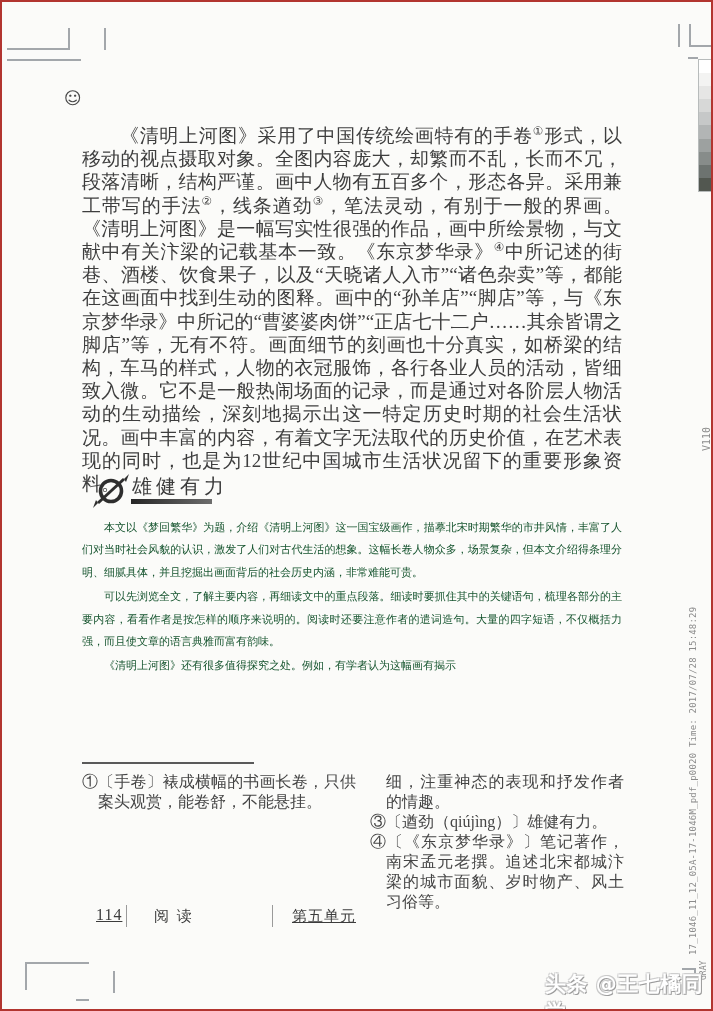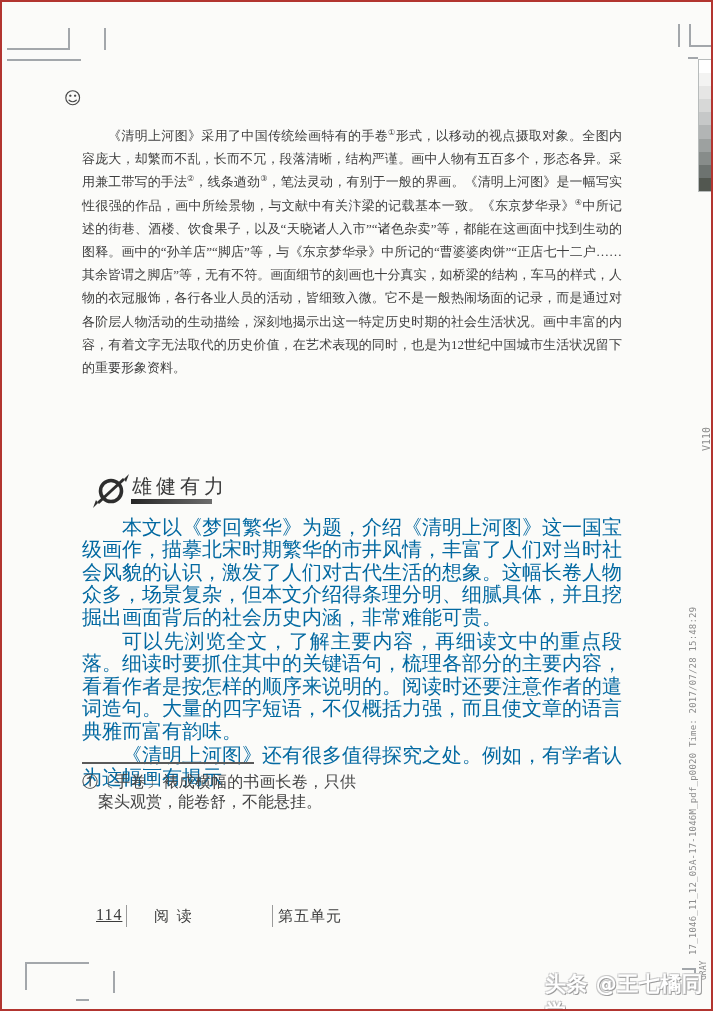--- a/index.html
+++ b/index.html
@@ -9,46 +9,46 @@
     overflow:hidden;font-family:"Liberation Serif","DejaVu Serif",serif;color:#3e3e3e;
   }
   .mark{position:absolute;background:#a3a7ab;}
   .smiley{position:absolute;left:62px;top:86px;font-size:17px;color:#4a4a4a;
     font-family:"DejaVu Sans",sans-serif;}
   .grayscale{position:absolute;left:696px;top:57px;width:15px;height:133px;
     display:flex;flex-direction:column;border:1px solid #b7bbbb;box-sizing:border-box;}
   .grayscale div{flex:1;}
   .main-par{
     position:absolute;left:80px;top:122px;width:540px;
-    font-size:13px;line-height:23.2px;text-align:justify;text-indent:2em;
+    font-size:19px;line-height:23.2px;text-align:justify;text-indent:2em;
   }
   .main-par sup{font-size:0.62em;vertical-align:super;line-height:0;}
   .tips-icon{position:absolute;left:90px;top:470px;}
   .tips-title{
     position:absolute;left:130px;top:471px;font-size:20px;letter-spacing:4px;
     color:#3a3a3a;
   }
   .tips-underline{position:absolute;left:129px;top:497px;width:81px;height:5px;
     background:linear-gradient(to right,#262626,#6d6d6d);}
   .tips-body{position:absolute;left:80px;top:514px;width:540px;
-    font-size:20px;line-height:22.4px;text-align:justify;color:#0369a1;}
+    font-size:11px;line-height:22.4px;text-align:justify;color:#14532d;}
   .tip-par{text-indent:2em;margin:0 0 2px 0;}
   .fn-divider{position:absolute;left:80px;top:760px;width:172px;height:2px;background:#5a5a5a;}
   .footnotes{position:absolute;left:80px;top:770px;width:542px;display:flex;
     font-size:16px;line-height:20px;color:#454545;text-align:justify;}
   .fn-col-left{width:274px;margin-right:14px;}
   .fn-col-right{width:254px;}
   .fn-note{padding-left:1em;text-indent:-1em;}
   .fn-cont{padding-left:1em;}
   .footer{position:absolute;left:0;top:903px;width:713px;height:24px;font-size:15px;color:#3c3c3c;}
   .footer .pageno{position:absolute;left:94px;top:1px;font-size:16px;letter-spacing:1px;text-decoration:underline;}
   .footer .vbar1{position:absolute;left:124px;top:0;width:1px;height:22px;background:#9a9a9a;}
   .footer .sec{position:absolute;left:152px;top:2px;letter-spacing:2px;}
   .footer .vbar2{position:absolute;left:270px;top:0;width:1px;height:22px;background:#9a9a9a;}
-  .footer .unit{position:absolute;left:276px;top:2px;letter-spacing:1px;}
+  .footer .unit{position:absolute;left:290px;top:2px;letter-spacing:1px;text-decoration:underline;}
   .rot{transform:rotate(-90deg);transform-origin:0 0;white-space:nowrap;
     font-family:"DejaVu Sans Mono","Liberation Mono",monospace;color:#8b8b8b;}
   .vcode{position:absolute;left:699px;top:449px;font-size:10px;}
   .fileinfo{position:absolute;left:686px;top:953px;font-size:9px;letter-spacing:0.2px;}
   .graylabel{position:absolute;left:697px;top:978px;font-size:8px;}
   .watermark{
     position:absolute;left:543px;top:968px;font-size:21px;font-weight:bold;
     font-family:"DejaVu Sans","Liberation Sans",sans-serif;color:#ffffff;letter-spacing:0.5px;
     text-shadow:1px 1px 0 #9b9b9b,-1px 1px 0 #c9c9c9,1px -1px 0 #c9c9c9,-1px -1px 0 #d8d8d8;
   }
@@ -103,20 +103,27 @@
       <div class="tip-par">本文以《梦回繁华》为题，介绍《清明上河图》这一国宝级画作，描摹北宋时期繁华的市井风情，丰富了人们对当时社会风貌的认识，激发了人们对古代生活的想象。这幅长卷人物众多，场景复杂，但本文介绍得条理分明、细腻具体，并且挖掘出画面背后的社会历史内涵，非常难能可贵。</div>
       <div class="tip-par">可以先浏览全文，了解主要内容，再细读文中的重点段落。细读时要抓住其中的关键语句，梳理各部分的主要内容，看看作者是按怎样的顺序来说明的。阅读时还要注意作者的遣词造句。大量的四字短语，不仅概括力强，而且使文章的语言典雅而富有韵味。</div>
       <div class="tip-par">《清明上河图》还有很多值得探究之处。例如，有学者认为这幅画有揭示</div>
     </div>
 
   <div class="fn-divider"></div>
   <div class="footnotes">
     <div class="fn-col-left">
         <div class="fn-note">①〔手卷〕裱成横幅的书画长卷，只供案头观赏，能卷舒，不能悬挂。</div>
       </div>
+    <div class="fn-col-right">
+      <div class="fn-cont">细，注重神态的表现和抒发作者的情趣。</div>
+      <div>
+          <div class="fn-note">③〔遒劲（qiújìng）〕雄健有力。</div>
+          <div class="fn-note">④〔《东京梦华录》〕笔记著作，南宋孟元老撰。追述北宋都城汴梁的城市面貌、岁时物产、风土习俗等。</div>
+        </div>
+    </div>
   </div>
 
   <div class="footer">
     <span class="pageno">114</span>
     <span class="vbar1"></span>
     <span class="sec">阅 读</span>
     <span class="vbar2"></span>
     <span class="unit">第五单元</span>
   </div>
 

